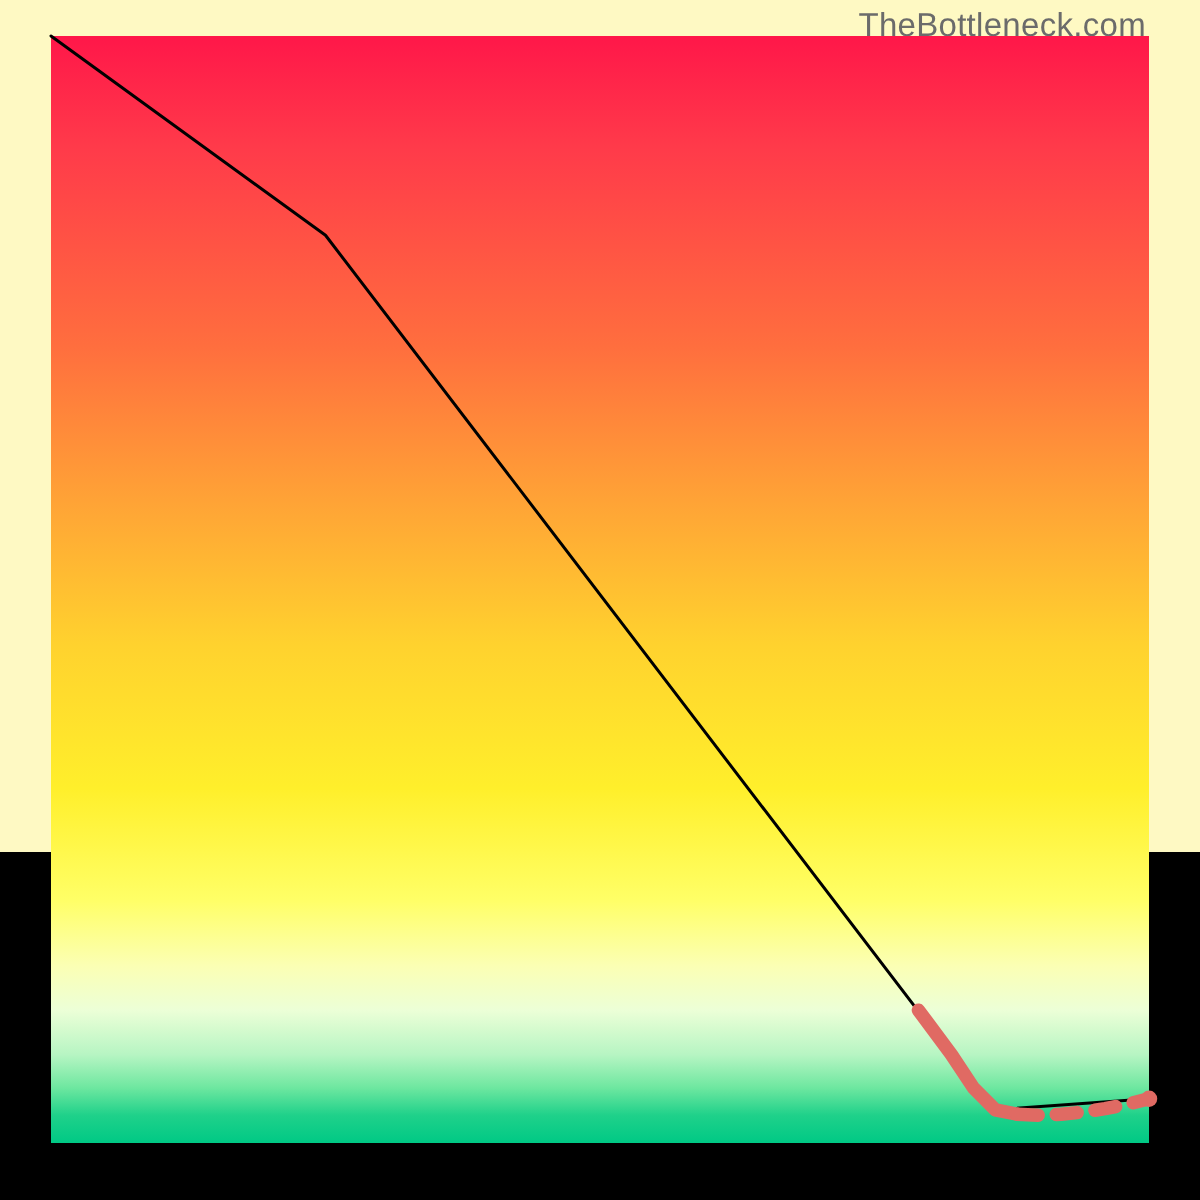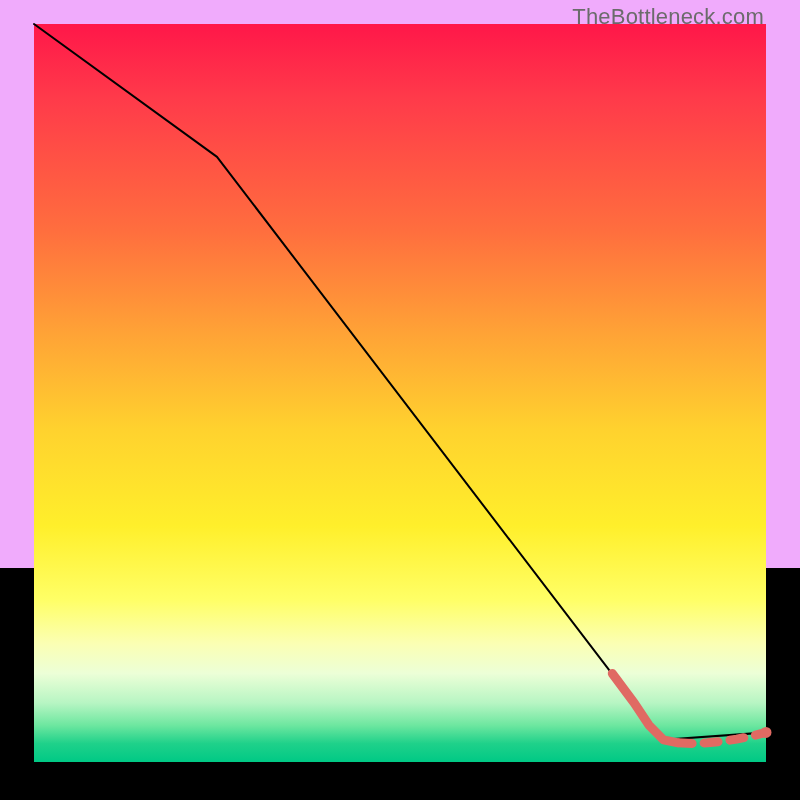--- a/index.html
+++ b/index.html
@@ -8,21 +8,21 @@
     width: 800px;
     height: 800px;
     background: #000;
     overflow: hidden;
     font-family: Arial, Helvetica, sans-serif;
   }
   .wrap {
     position: relative;
     width: 800px;
     height: 568px;
-    background: #f0abfc;
+    background: #fef9c3;
   }
   .plot {
     position: absolute;
     left: 34px;
     top: 24px;
     width: 732px;
     height: 738px;
     
     background: linear-gradient(
       to bottom,

